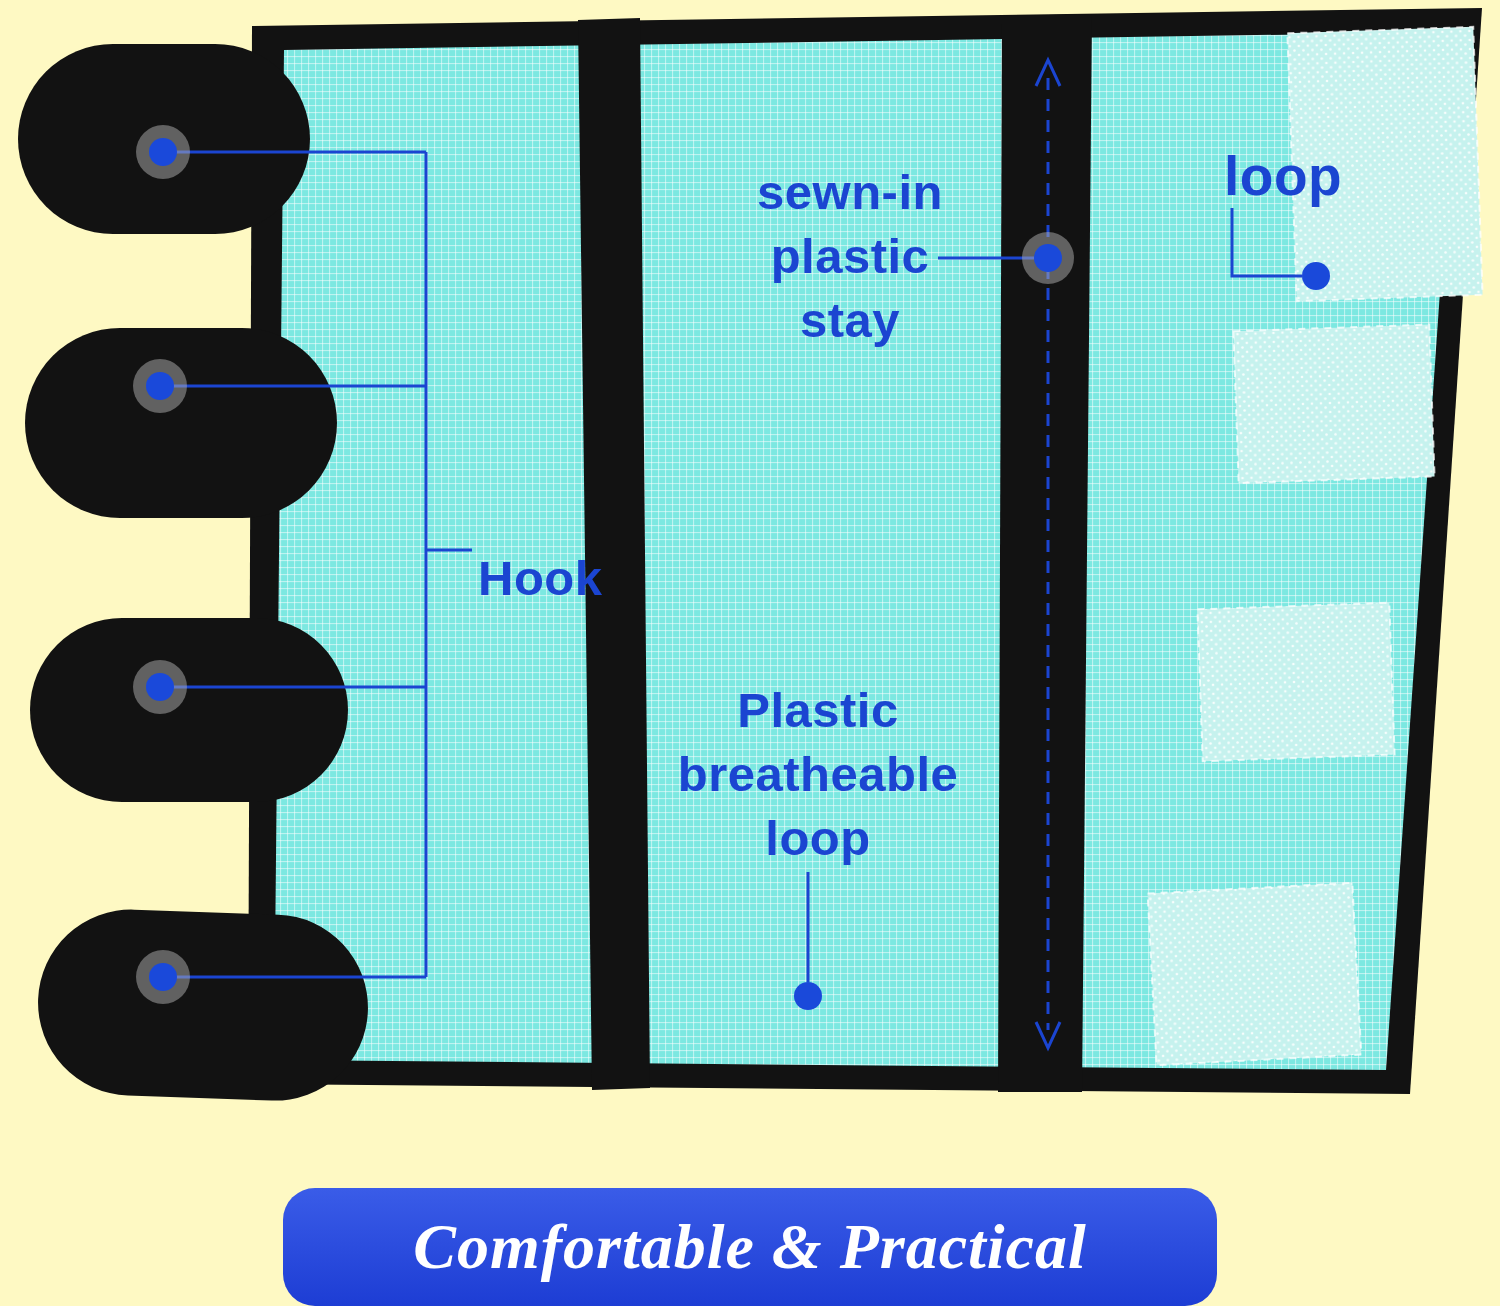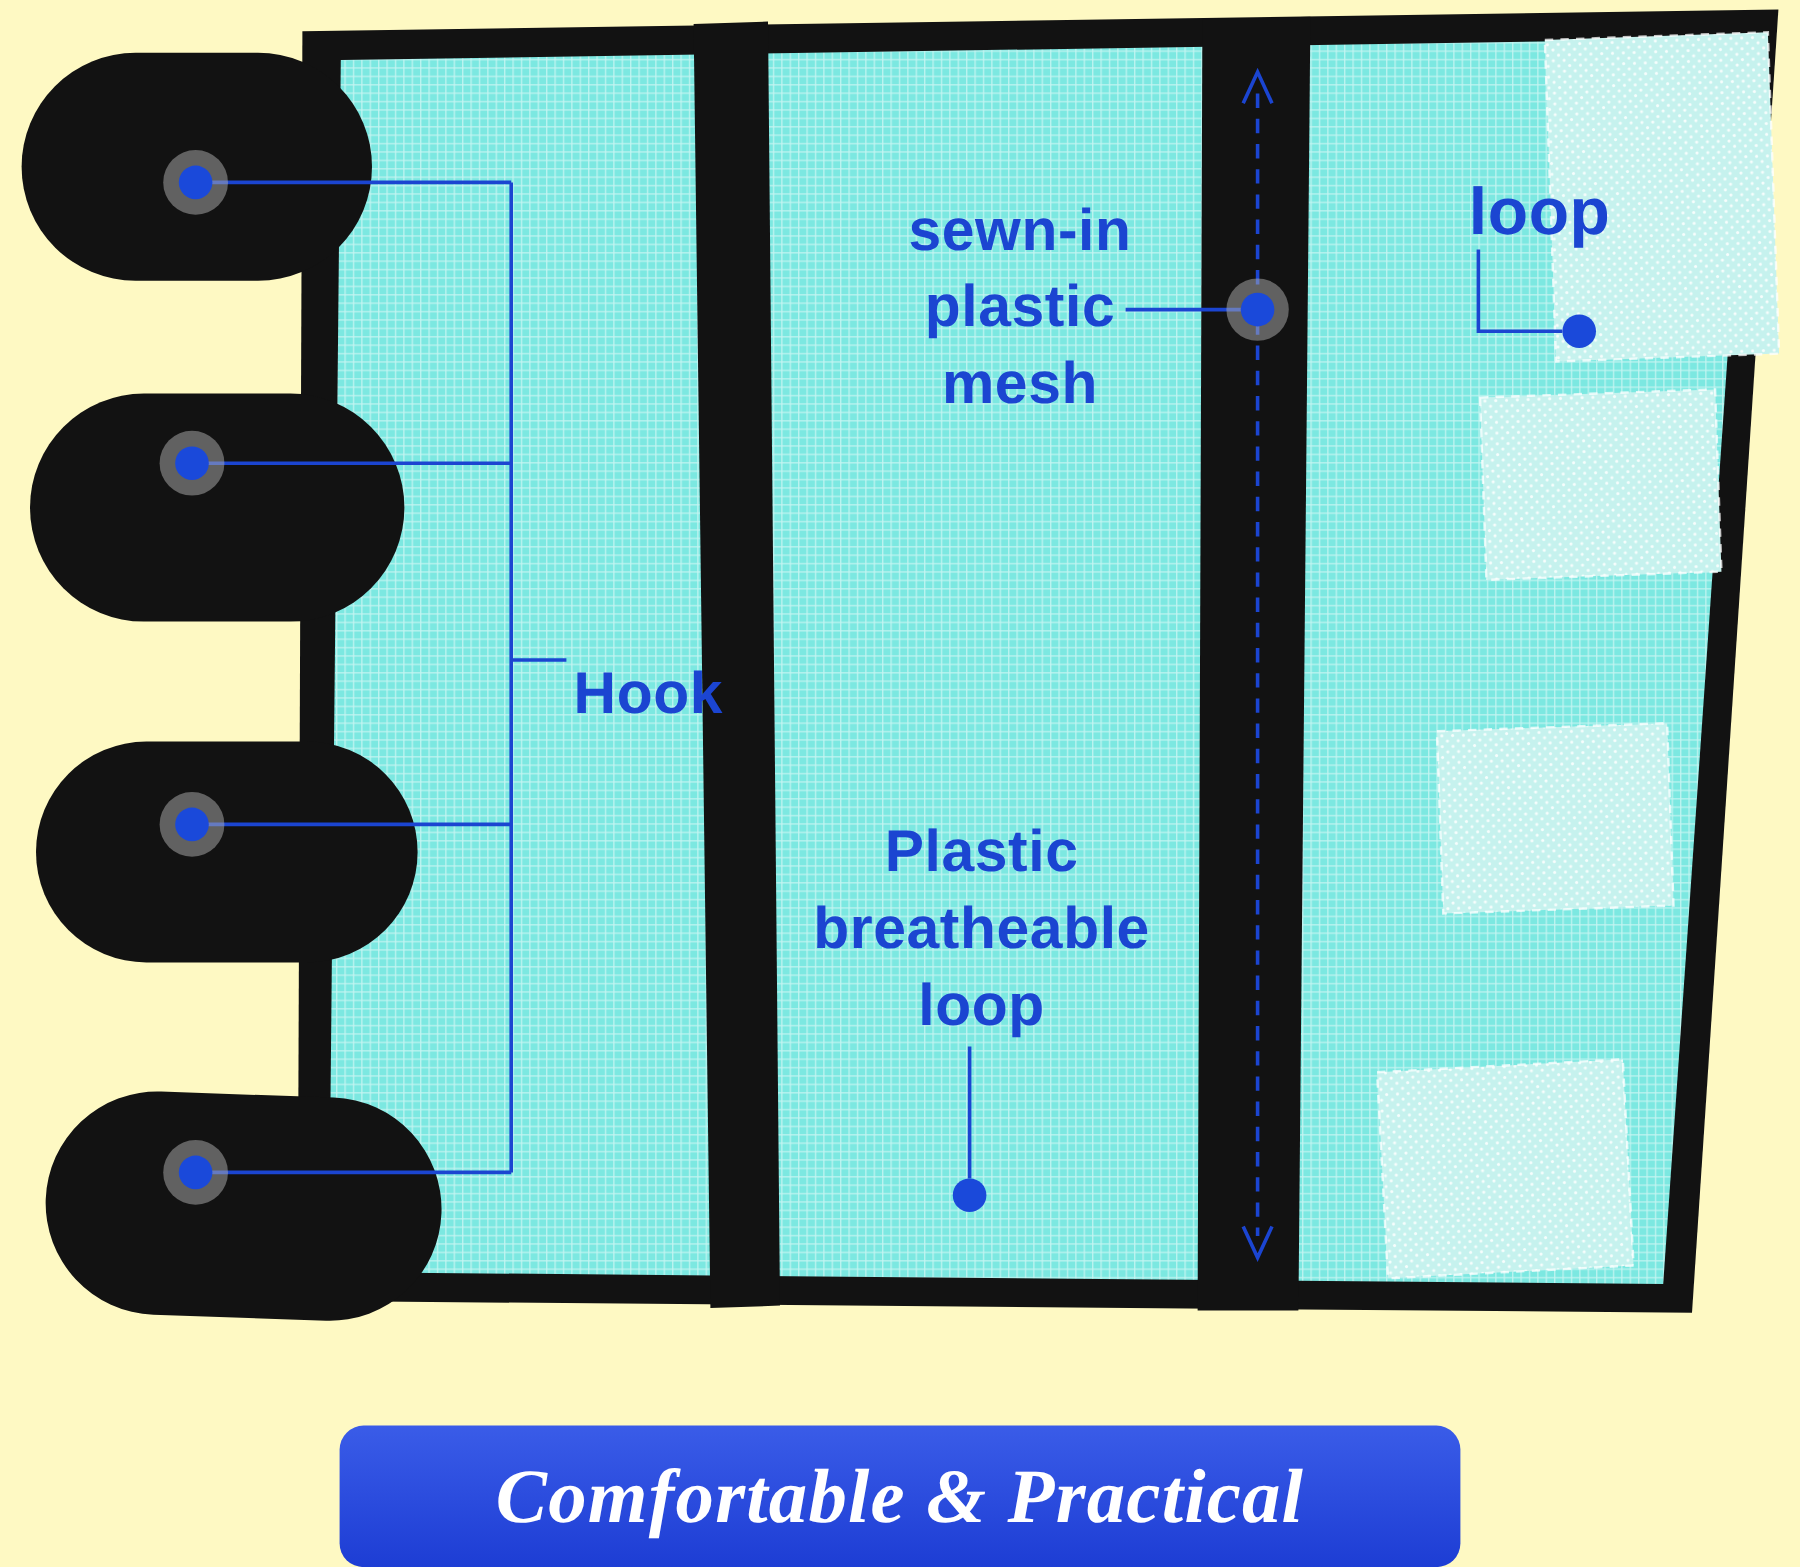--- a/index.html
+++ b/index.html
@@ -39,21 +39,21 @@
   .hook-label { left: 478px; top: 550px; font-size: 49px; }
   .mesh-label { left: 658px; top: 678px; width: 320px; text-align: center; font-size: 49px; line-height: 64px; }
 
   
   .banner {
     position: absolute;
     left: 283px;
     top: 1188px;
     width: 934px;
     height: 118px;
-    border-radius: 20px;
+    border-radius: 32px;
     background: linear-gradient(180deg, var(--banner-top, #3a5ce8), var(--banner-bottom, #1d3dd4));
     display: flex;
     align-items: center;
     justify-content: center;
   }
   .banner span {
     font-family: "Liberation Serif", serif;
     font-style: italic;
     font-weight: 700;
     font-size: 64px;
@@ -141,21 +141,21 @@
 
     <g>
       <path class="callout" d="M808 872 V982"></path>
       <circle class="dot" cx="808" cy="996" r="14"></circle>
     </g>
   </svg>
 
   <div class="label stay-label">
     <div>sewn-in</div>
     <div>plastic</div>
-    <div>mesh</div>
+    <div>stay</div>
   </div>
 
   <div class="label loop-label">loop</div>
 
   <div class="label hook-label">Hook</div>
 
   <div class="label mesh-label">
     <div>Plastic</div>
     <div>breatheable</div>
     <div>loop</div>

